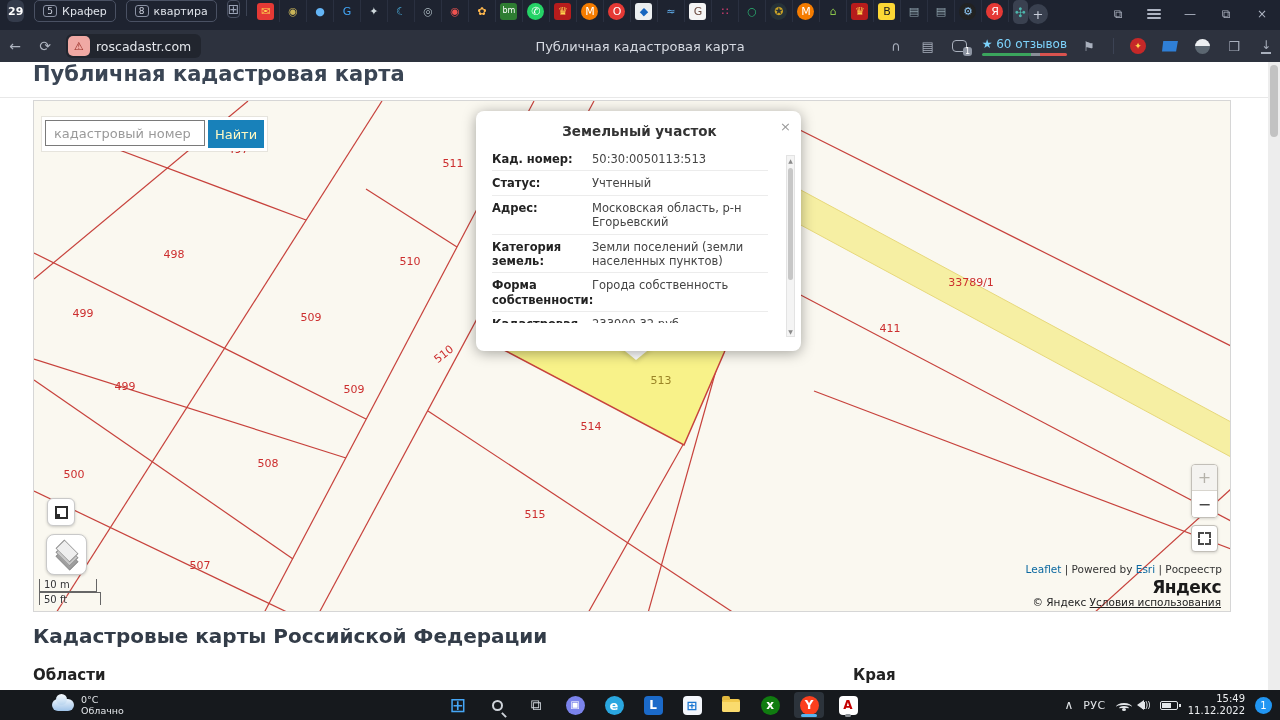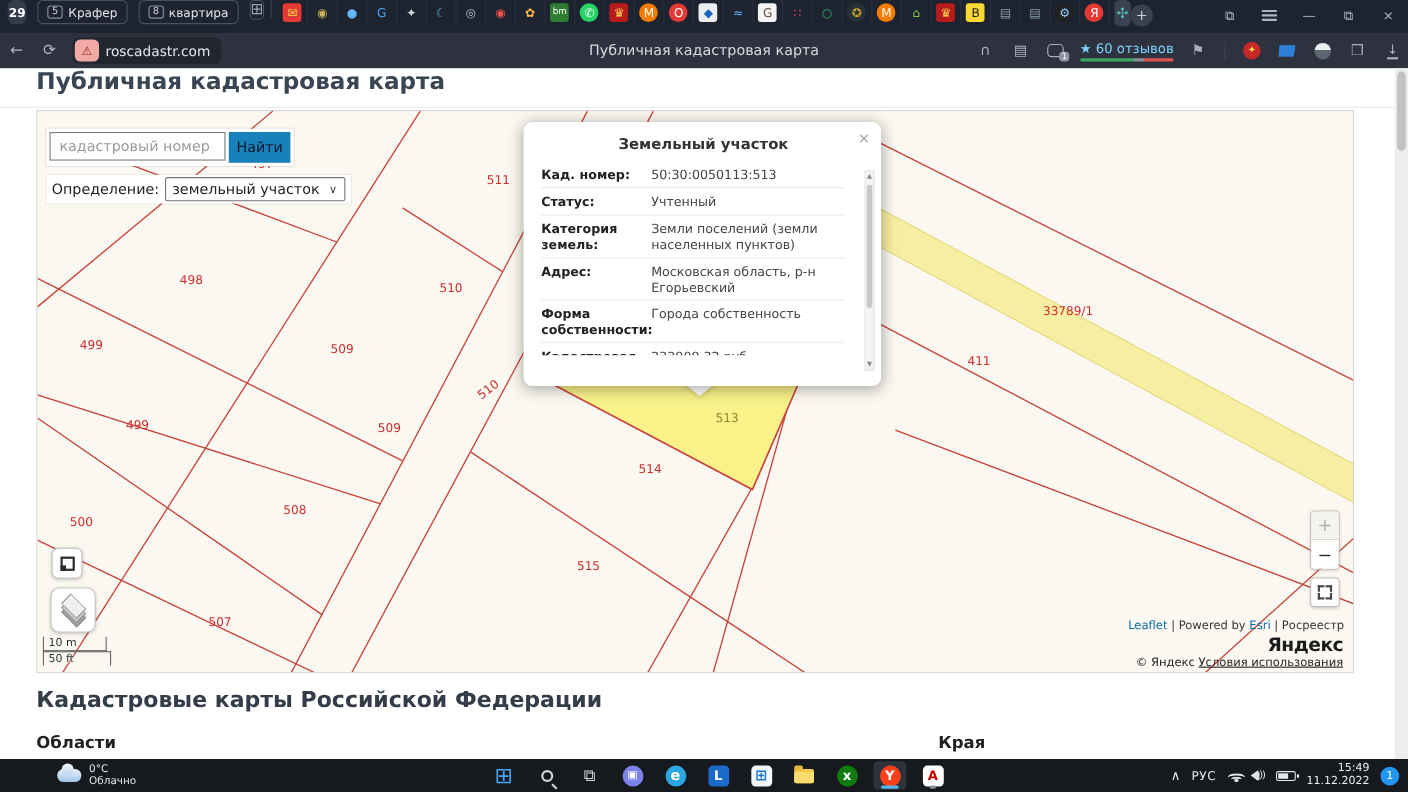--- a/index.html
+++ b/index.html
@@ -47,21 +47,21 @@
   .page-h1 { position:absolute; left:33px; top:62px; font-size:21px; font-weight:600; color:#3a4554; }
   .h1-rule { position:absolute; left:0px; top:97px; width:1280px; height:1px; background:#e8e8e8; }
 
   
   .map { position:absolute; left:33px; top:100px; width:1198px; height:512px; border:1px solid #d6d6d6; background:#faf8f0; overflow:hidden; }
   .map svg { position:absolute; left:0; top:0; }
 
   .searchwrap { position:absolute; left:8px; top:16px; background:#fff; padding:3px; display:flex; box-shadow:0 0 0 1px rgba(0,0,0,.08); }
   .searchwrap input { width:160px; height:26px; border:1px solid #7a7a7a; font-size:13px; padding:0 8px; font-family:"DejaVu Sans",sans-serif; color:#333; }
   .searchwrap input::placeholder { color:#9a9a9a; }
-  .findbtn { width:56px; height:28px; margin-left:3px; background:#1881ba; color:#0f172a; border:none; font-size:13px; font-family:"DejaVu Sans",sans-serif; cursor:pointer; }
+  .findbtn { width:56px; height:28px; margin-left:3px; background:#1881ba; color:#fef9c3; border:none; font-size:13px; font-family:"DejaVu Sans",sans-serif; cursor:pointer; }
   .filterrow { position:absolute; left:8px; top:58px; background:#fff; padding:2px 5px; display:flex; align-items:center; gap:5px; font-size:13px; color:#222; box-shadow:0 0 0 1px rgba(0,0,0,.06); }
   .filterrow select, .fakeselect { height:22px; border:1px solid #767676; border-radius:2px; background:#fff; font-size:13px; color:#222; padding:0 22px 0 6px; font-family:"DejaVu Sans",sans-serif; appearance:none; position:relative; display:flex; align-items:center; }
   .fakeselect .chev { position:absolute; right:6px; font-size:10px; color:#333; }
 
   
   .popup { position:absolute; left:442px; top:10px; width:325px; height:240px; background:#fff; border-radius:8px; box-shadow:0 2px 14px rgba(0,0,0,.35); padding:12px 14px 10px 16px; }
   .popup .ptitle { text-align:center; font-size:13.5px; font-weight:bold; color:#333; margin-bottom:8px; }
   .popup .close { position:absolute; right:10px; top:8px; color:#9a9a9a; font-size:13px; cursor:pointer; }
   .rows { position:relative; height:176px; overflow:hidden; width:276px; }
   .prow { display:grid; grid-template-columns:100px 1fr; padding:5px 0 4px; border-top:1px solid #ececec; }
@@ -349,48 +349,41 @@
         <text x="501" y="417" fill="#cc2e2e" font-size="11" text-anchor="middle" font-family="DejaVu Sans, sans-serif">515</text>
         <text x="627" y="283" fill="#9a8426" font-size="11" text-anchor="middle" font-family="DejaVu Sans, sans-serif">513</text>
         <text x="937" y="185" fill="#cc2e2e" font-size="11" text-anchor="middle" font-family="DejaVu Sans, sans-serif">33789/1</text>
         <text x="856" y="231" fill="#cc2e2e" font-size="11" text-anchor="middle" font-family="DejaVu Sans, sans-serif">411</text>
       </svg>
 
     <div class="searchwrap">
       <input type="text" placeholder="кадастровый номер" style="">
       <button class="findbtn">Найти</button>
     </div>
-    <div class="filterrow">
-      <span>Определение:</span>
-      <span class="fakeselect">
-        <span>земельный участок</span>
-        <span class="chev">∨</span>
-      </span>
-    </div>
 
     <div class="pointer"></div>
     <div class="popup">
       <div class="ptitle">Земельный участок</div>
       <div class="close">×</div>
       <div class="rows" id="popup-rows">
           <div class="prow">
             <div class="lab">Кад. номер:</div>
             <div class="val">50:30:0050113:513</div>
           </div>
           <div class="prow">
             <div class="lab">Статус:</div>
             <div class="val">Учтенный</div>
           </div>
           <div class="prow">
+            <div class="lab">Адрес:</div>
+            <div class="val">Московская область, р-н Егорьевский</div>
+          </div>
+          <div class="prow">
             <div class="lab">Категория земель:</div>
             <div class="val">Земли поселений (земли населенных пунктов)</div>
-          </div>
-          <div class="prow">
-            <div class="lab">Адрес:</div>
-            <div class="val">Московская область, р-н Егорьевский</div>
           </div>
           <div class="prow">
             <div class="lab">Форма собственности:</div>
             <div class="val">Города собственность</div>
           </div>
           <div class="prow">
             <div class="lab">Кадастровая стоимость:</div>
             <div class="val">233909.32 руб</div>
           </div>
         </div>

